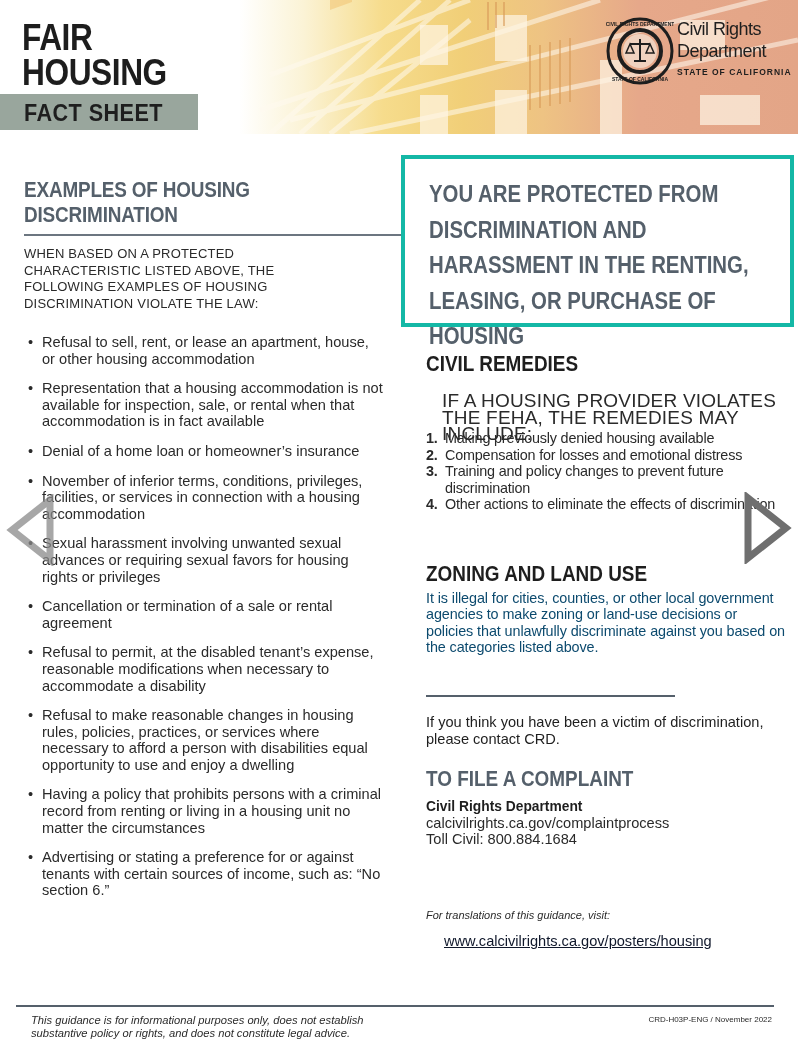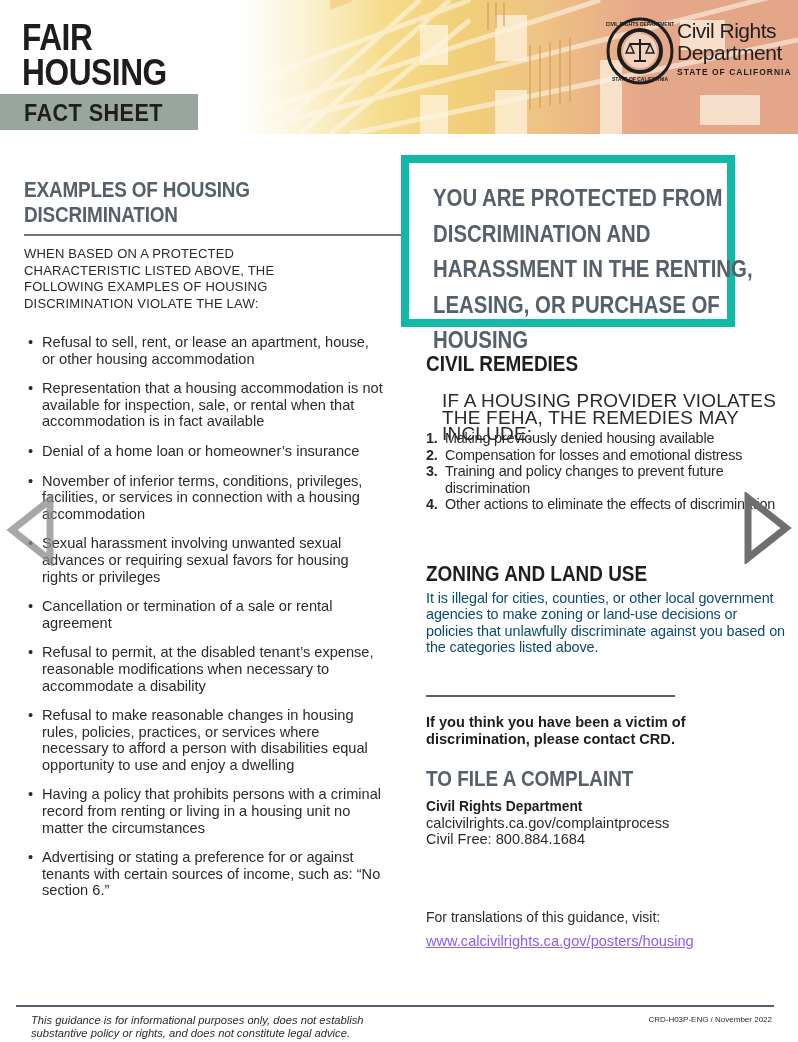--- a/index.html
+++ b/index.html
@@ -21,21 +21,21 @@
     .title-housing { top: 52px; }
     .fact-band {
       position: absolute; left: 0; top: 94px; width: 198px; height: 36px; background: #99a69d;
     }
     .fact-sheet {
       position: absolute; left: 24px; top: 99px; font-weight: bold; font-size: 24px; color: #1e1e1e;
       letter-spacing: 0.5px; transform: scaleX(0.9); transform-origin: left top;
     }
     .seal { position: absolute; left: 606px; top: 17px; width: 68px; height: 68px; }
     .crd-name1, .crd-name2 {
-      position: absolute; left: 677px; font-size: 21px; color: #1e1e1e; letter-spacing: -0.5px;
+      position: absolute; left: 677px; font-size: 18px; color: #1e1e1e; letter-spacing: -0.5px;
     }
     .crd-name1 { top: 19px; }
     .crd-name2 { top: 41px; }
     .crd-state { position: absolute; left: 677px; top: 67px; font-size: 8.5px; font-weight: bold; letter-spacing: 1px; color: #1e1e1e; }
 
     
     .left-heading {
       position: absolute; left: 24px; top: 177px; width: 360px; font-weight: bold; font-size: 22px; line-height: 25px;
       color: #55606b; transform: scaleX(0.86); transform-origin: left top; letter-spacing: -0.2px;
     }
@@ -45,21 +45,21 @@
       color: #2a2a2a; text-transform: uppercase; letter-spacing: 0.2px;
     }
     .examples { position: absolute; left: 24px; top: 334px; width: 360px; list-style: none; }
     .examples li {
       position: relative; padding-left: 18px; font-size: 14.6px; line-height: 16.6px; color: #2a2a2a; margin-bottom: 13px;
     }
     .examples li .bullet { position: absolute; left: 4px; top: 0; }
 
     
     .protect-box {
-      position: absolute; left: 401px; top: 155px; width: 334px; height: 172px; border: 8px solid #14b8a6; background: #fff;
+      position: absolute; left: 401px; top: 155px; width: 393px; height: 172px; border: 4px solid #14b8a6; background: #fff;
     }
     .protect-text {
       position: absolute; left: 24px; top: 17px; width: 420px; font-weight: bold; font-size: 24px; line-height: 35.5px;
       color: #55606b; transform: scaleX(0.85); transform-origin: left top;
     }
     .section-h {
       position: absolute; left: 426px; font-weight: bold; font-size: 22px; color: #1e1e1e;
       transform: scaleX(0.86); transform-origin: left top;
     }
     .remedies-intro {
@@ -67,27 +67,27 @@
       color: #2a2a2a; letter-spacing: 0.2px; margin-left: 16px;
     }
     .remedies { position: absolute; left: 426px; top: 430px; width: 360px; list-style: none; }
     .remedies li { position: relative; padding-left: 19px; font-size: 14.4px; line-height: 16.6px; color: #2a2a2a; letter-spacing: -0.2px; }
     .remedies li .num { position: absolute; left: 0; top: 0; font-weight: bold; }
     .zoning-text {
       position: absolute; left: 426px; top: 590px; width: 360px; font-size: 14.4px; line-height: 16.3px; color: #0c4a6e; letter-spacing: -0.1px;
     }
     .short-rule { position: absolute; left: 426px; top: 695px; width: 249px; height: 2px; background: #55606b; }
     .victim-text {
-      position: absolute; left: 426px; top: 714px; width: 340px; font-weight: bold; font-size: 14.6px; line-height: 16.5px; color: #1e1e1e;
+      position: absolute; left: 426px; top: 714px; width: 340px; font-weight: normal; font-size: 14.6px; line-height: 16.5px; color: #1e1e1e;
     }
     .complaint-h { color: #55606b; }
     .contact-block { position: absolute; left: 426px; top: 798px; width: 360px; font-size: 14.6px; line-height: 16.6px; color: #2a2a2a; }
     .contact-org { font-weight: bold; font-size: 15px; transform: scaleX(0.92); transform-origin: left top; display: block; color: #1e1e1e; }
-    .translations { position: absolute; left: 426px; top: 909px; font-size: 14px; color: #2a2a2a; }
-    .translation-link { position: absolute; left: 426px; top: 933px; font-size: 14.6px; color: #8b5cf6; text-decoration: underline; }
+    .translations { position: absolute; left: 426px; top: 909px; font-style: italic; font-size: 11px; color: #2a2a2a; }
+    .translation-link { position: absolute; left: 444px; top: 933px; font-size: 14.6px; color: #0f172a; text-decoration: underline; }
 
     
     .nav-left { position: absolute; left: 6px; top: 494px; width: 48px; height: 72px; cursor: pointer; }
     .nav-right { position: absolute; left: 742px; top: 492px; width: 50px; height: 72px; cursor: pointer; }
 
     
     .footer-rule { position: absolute; left: 16px; top: 1005px; width: 758px; height: 2px; background: #55606b; }
     .disclaimer {
       position: absolute; left: 24px; top: 1014px; width: 380px; font-style: italic; font-size: 11.2px; line-height: 13.4px; color: #2a2a2a; margin-left: 7px;
     }
@@ -190,21 +190,21 @@
 <div class="section-h" style="top:561px;">ZONING AND LAND USE</div>
 <div class="zoning-text">It is illegal for cities, counties, or other local government agencies to make zoning or land-use decisions or policies that unlawfully discriminate against you based on the categories listed above.</div>
 
 <div class="short-rule"></div>
 <div class="victim-text">If you think you have been a victim of discrimination, please contact CRD.</div>
 
 <div class="section-h complaint-h" style="top:766px;">TO FILE A COMPLAINT</div>
 <div class="contact-block">
   <span class="contact-org">Civil Rights Department</span>
   <div>calcivilrights.ca.gov/complaintprocess</div>
-  <div>Civil Free: 800.884.1684</div>
+  <div>Toll Civil: 800.884.1684</div>
 </div>
 
 <div class="translations">For translations of this guidance, visit:</div>
 <a class="translation-link">www.calcivilrights.ca.gov/posters/housing</a>
 
 <svg class="nav-left" viewBox="0 0 48 72">
   <path d="M44 6 L6 36 L44 66 Z" fill="none" stroke="#8a8a8a" stroke-width="7" stroke-linejoin="miter" opacity="0.75"></path>
 </svg>
 <svg class="nav-right" viewBox="0 0 50 72">
   <path d="M6 6 L44 36 L6 66 Z" fill="none" stroke="#6f6f6f" stroke-width="7" stroke-linejoin="miter"></path>

